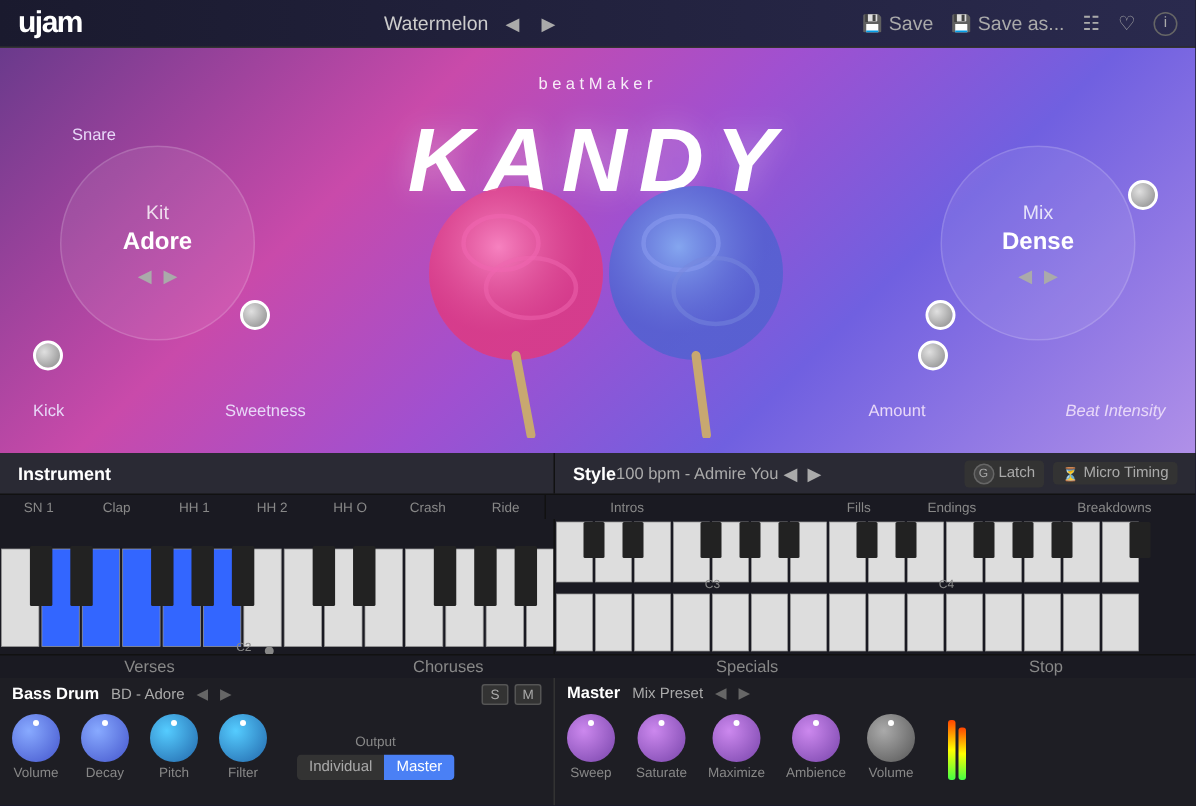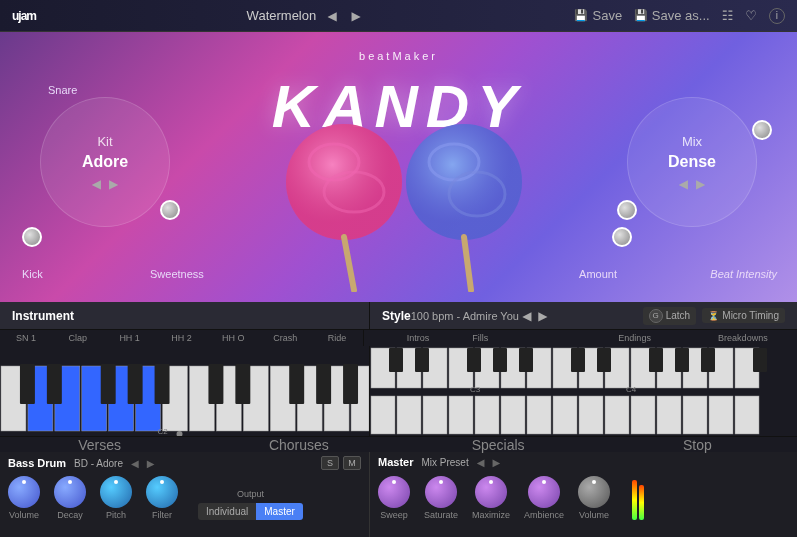--- a/index.html
+++ b/index.html
@@ -8,21 +8,21 @@
     
     #top-bar {
       height: 32px;
       background: linear-gradient(to right, #1a1a2e, #2a2a4e);
       display: flex;
       align-items: center;
       justify-content: space-between;
       padding: 0 12px;
       border-bottom: 1px solid #333;
     }
-    #logo { color: #fff; font-weight: bold; font-size: 12px; letter-spacing: -1px; }
+    #logo { color: #fff; font-weight: bold; font-size: 20px; letter-spacing: -1px; }
     #top-center { display: flex; align-items: center; gap: 8px; color: #ccc; font-size: 13px; }
     #top-right { display: flex; align-items: center; gap: 12px; color: #aaa; font-size: 13px; }
     .top-btn { color: #aaa; cursor: pointer; font-size: 13px; display: flex; align-items: center; gap: 4px; }
     .nav-arrow { color: #aaa; cursor: pointer; font-size: 12px; width: 16px; height: 16px; display: flex; align-items: center; justify-content: center; }
 
     
     #hero {
       height: 270px;
       background: linear-gradient(135deg, #6a3a8c 0%, #c94aaa 30%, #a050d0 50%, #7060e0 70%, #b090e8 100%);
       position: relative;
@@ -393,21 +393,21 @@
       <span style="flex:1; text-align:center; line-height:16px;">SN 1</span>
       <span style="flex:1; text-align:center; line-height:16px;">Clap</span>
       <span style="flex:1; text-align:center; line-height:16px;">HH 1</span>
       <span style="flex:1; text-align:center; line-height:16px;">HH 2</span>
       <span style="flex:1; text-align:center; line-height:16px;">HH O</span>
       <span style="flex:1; text-align:center; line-height:16px;">Crash</span>
       <span style="flex:1; text-align:center; line-height:16px;">Ride</span>
     </div>
     <div style="flex:1; display:flex; font-size:9px; color:#888;">
       <span style="flex:1; text-align:center; line-height:16px;">Intros</span>
-      <span style="flex:1; text-align:left; line-height:16px;">Fills</span>
+      <span style="flex:1; text-align:right; line-height:16px;">Fills</span>
       <span style="flex:1; text-align:center; line-height:16px;">Endings</span>
       <span style="flex:1; text-align:center; line-height:16px;">Breakdowns</span>
     </div>
   </div>
 
   <div id="keyboards-row">
     <div id="instrument-keys">
       <svg width="100%" height="100%" viewBox="0 0 370 90" preserveAspectRatio="none">
 
         <rect x="1" y="20" width="25" height="65" fill="#ddd" stroke="#999" stroke-width="0.5"></rect>
@@ -489,21 +489,21 @@
         <rect x="227" y="2" width="14" height="24" fill="#222" rx="1"></rect>
         <rect x="279" y="2" width="14" height="24" fill="#222" rx="1"></rect>
         <rect x="305" y="2" width="14" height="24" fill="#222" rx="1"></rect>
         <rect x="331" y="2" width="14" height="24" fill="#222" rx="1"></rect>
         <rect x="383" y="2" width="14" height="24" fill="#222" rx="1"></rect>
       </svg>
     </div>
   </div>
 
   <div style="display:flex; height:16px; background:#1a1a22; border-top:1px solid #111;">
-    <div style="flex:1; display:flex; font-size:14px; color:#888;">
+    <div style="flex:1; display:flex; font-size:11px; color:#888;">
       <span style="flex:1;text-align:center;line-height:16px;">Verses</span>
       <span style="flex:1;text-align:center;line-height:16px;">Choruses</span>
       <span style="flex:1;text-align:center;line-height:16px;">Specials</span>
       <span style="flex:1;text-align:center;line-height:16px;">Stop</span>
     </div>
   </div>
 
   <div id="bottom-controls">
 
     <div id="bass-drum-section">

